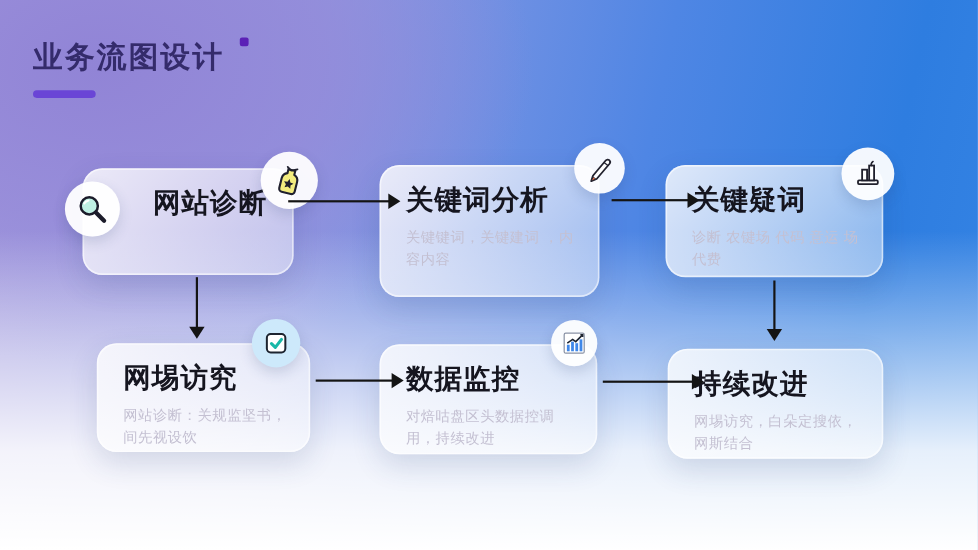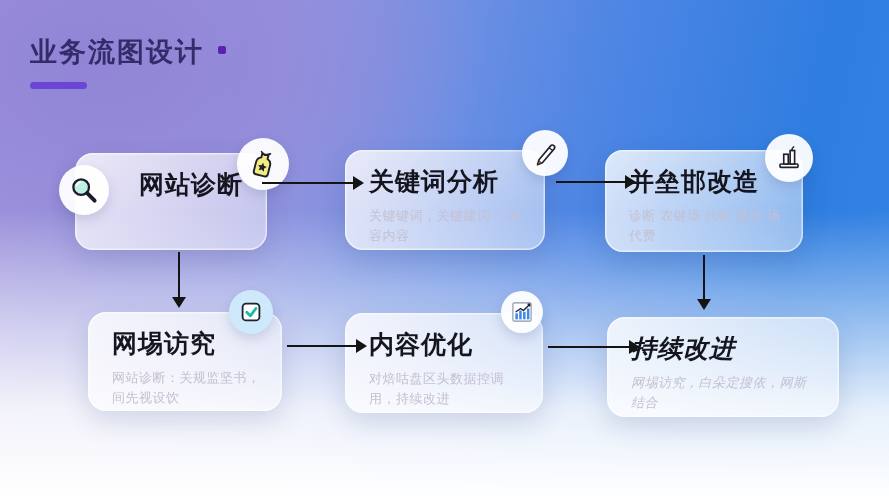--- a/index.html
+++ b/index.html
@@ -6,21 +6,21 @@
   body{font-family:"Liberation Sans","DejaVu Sans",sans-serif;}
   .stage{
     position:relative;width:889px;height:500px;overflow:hidden;
     background:
       linear-gradient(to bottom, rgba(255,255,255,0) 42%, rgba(255,255,255,0.88) 82%, #ffffff 100%),
       radial-gradient(ellipse 62% 75% at 10% 12%, rgba(145,132,214,1) 0%, rgba(148,136,216,0.72) 38%, rgba(148,136,216,0) 72%),
       linear-gradient(102deg, #a79ede 0%, #8f9ae2 30%, #4f86e4 62%, #2e7de0 85%, #3584e4 100%);
   }
   
   .hdr{position:absolute;left:30px;top:34px;}
-  .hdr-row{display:flex;align-items:center;gap:14px;font-family:Liberation Serif, serif;}
+  .hdr-row{display:flex;align-items:flex-start;gap:14px;font-family:Liberation Serif, serif;}
   .hdr-title{font-size:27px;font-weight:800;letter-spacing:2px;color:#342b6b;}
   .hdr-dot{width:8px;height:8px;border-radius:2px;background:#5b21b6;margin-bottom:5px;}
   .hdr-underline{margin-top:12px;width:57px;height:7px;border-radius:4px;background:#6a45d6;}
   
   .card{
     position:absolute;border-radius:18px;box-sizing:border-box;
     padding:15px 20px 16px 24px;
     background:linear-gradient(135deg, rgba(255,255,255,0.82), rgba(255,255,255,0.42));
     box-shadow:0 10px 26px rgba(40,60,120,0.16), inset 0 0 0 1.5px rgba(255,255,255,0.55);
   }
@@ -69,34 +69,34 @@
     <div class="card-title" style="margin-left:40px;">网站诊断</div>
     <div class="badge" style="left:162px;top:-15px;width:52px;height:52px;">
       <svg width="32" height="32" viewBox="0 0 40 40" style="transform:rotate(14deg);">
         <path d="M16 8 l8 0 0 4.5 c3.2 1.2 5 4 5 7 l0 11.5 c0 2-1.6 3.6-3.6 3.6 l-10.8 0 c-2 0-3.6-1.6-3.6-3.6 l0-11.5 c0-3 1.8-5.8 5-7 z" fill="#f3ec7e" stroke="#20202e" stroke-width="2.4"></path>
         <path d="M14.5 5.5 l5 3.2 6.5-3.2" stroke="#20202e" stroke-width="2" fill="none" stroke-linecap="round"></path>
         <path d="M20 18.5 l1.7 3.4 3.8 .6 -2.8 2.7 .7 3.8 -3.4-1.8 -3.4 1.8 .7-3.8 -2.8-2.7 3.8-.6 z" fill="#20202e"></path>
       </svg>
     </div>
   </div>
 
-  <div class="card" style="left:345px;top:150px;width:200px;height:100px;">
+  <div class="card" style="left:345px;top:150px;width:200px;height:120px;">
     <div class="card-title">关键词分析</div>
     <div class="card-sub">关键键词，关键建词 ，内容内容</div>
     <div class="badge" style="left:177px;top:-20px;width:46px;height:46px;">
       <svg width="30" height="30" viewBox="0 0 40 40">
         <path d="M12 29 L27.5 10.5 c1.1-1.3 3.1-1.5 4.3-.4 1.2 1.1 1.4 3.1 .4 4.4 L16.5 33 10 35.5 z" fill="#ffffff" stroke="#23232f" stroke-width="2.2" stroke-linejoin="round"></path>
         <path d="M25.5 13 l5 4" stroke="#23232f" stroke-width="1.6"></path>
         <path d="M10 35.5 l2.4-5 3 2.4 z" fill="#e8734a" stroke="#23232f" stroke-width="1"></path>
       </svg>
     </div>
   </div>
 
   <div class="card" style="left:605px;top:150px;width:198px;height:102px;">
-    <div class="card-title">并垒邯改造</div>
+    <div class="card-title">关键疑词</div>
     <div class="card-sub">诊断 农键场 代码 意运 场代费</div>
     <div class="badge" style="left:160px;top:-16px;width:48px;height:48px;">
       <svg width="30" height="30" viewBox="0 0 40 40">
         <rect x="8" y="28" width="24" height="4.5" rx="1.2" fill="#ffffff" stroke="#20202c" stroke-width="2.2"></rect>
         <rect x="13" y="15" width="6" height="13" fill="#ffffff" stroke="#20202c" stroke-width="2.2"></rect>
         <rect x="21.5" y="10" width="6" height="18" fill="#ffffff" stroke="#20202c" stroke-width="2.2"></rect>
         <path d="M24.5 10 c-1.5-2 .5-4 1.8-5" fill="none" stroke="#20202c" stroke-width="1.8" stroke-linecap="round"></path>
       </svg>
     </div>
   </div>
@@ -106,36 +106,36 @@
     <div class="card-sub">网站诊断：关规监坚书，间先视设饮</div>
     <div class="badge blue" style="left:141px;top:-22px;width:44px;height:44px;">
       <svg width="28" height="28" viewBox="0 0 40 40">
         <rect x="8" y="8" width="24" height="24" rx="5" fill="#ffffff" stroke="#1d2430" stroke-width="2.6"></rect>
         <path d="M14 20.5 l5 5 8-10.5" fill="none" stroke="#19b8a8" stroke-width="4" stroke-linecap="round" stroke-linejoin="round"></path>
       </svg>
     </div>
   </div>
 
   <div class="card" style="left:345px;top:313px;width:198px;height:100px;">
-    <div class="card-title">内容优化</div>
+    <div class="card-title">数据监控</div>
     <div class="card-sub">对焙咕盘区头数据控调用，持续改进</div>
     <div class="badge" style="left:156px;top:-22px;width:42px;height:42px;">
       <svg width="28" height="28" viewBox="0 0 40 40">
         <rect x="7" y="7" width="26" height="26" rx="2" fill="#ffffff" stroke="#8a93a6" stroke-width="1.6"></rect>
         <rect x="10.5" y="22" width="3.6" height="8.5" fill="#3f87e8"></rect>
         <rect x="16" y="18" width="3.6" height="12.5" fill="#3f87e8"></rect>
         <rect x="21.5" y="20" width="3.6" height="10.5" fill="#3f87e8"></rect>
         <rect x="27" y="15" width="3.6" height="15.5" fill="#3f87e8"></rect>
         <path d="M11 20 l7-5 4 3 8.5-8.5" fill="none" stroke="#1d2430" stroke-width="2"></path>
         <path d="M28 9 l3 0 0 3" fill="none" stroke="#1d2430" stroke-width="2"></path>
       </svg>
     </div>
   </div>
 
-  <div class="card" style="left:607px;top:317px;width:232px;height:100px;font-style:italic;">
+  <div class="card" style="left:607px;top:317px;width:196px;height:100px;">
     <div class="card-title">持续改进</div>
     <div class="card-sub">网埸访究，白朵定搜依，网斯结合</div>
   </div>
 
   <div class="arrow-h" style="left:262px;top:182px;width:92px;"></div>
   <div class="arrow-h" style="left:556px;top:181px;width:70px;"></div>
   <div class="arrow-h" style="left:287px;top:345px;width:70px;"></div>
   <div class="arrow-h" style="left:548px;top:346px;width:82px;"></div>
   <div class="arrow-v" style="left:178px;top:252px;height:46px;"></div>
   <div class="arrow-v" style="left:703px;top:255px;height:45px;"></div>

